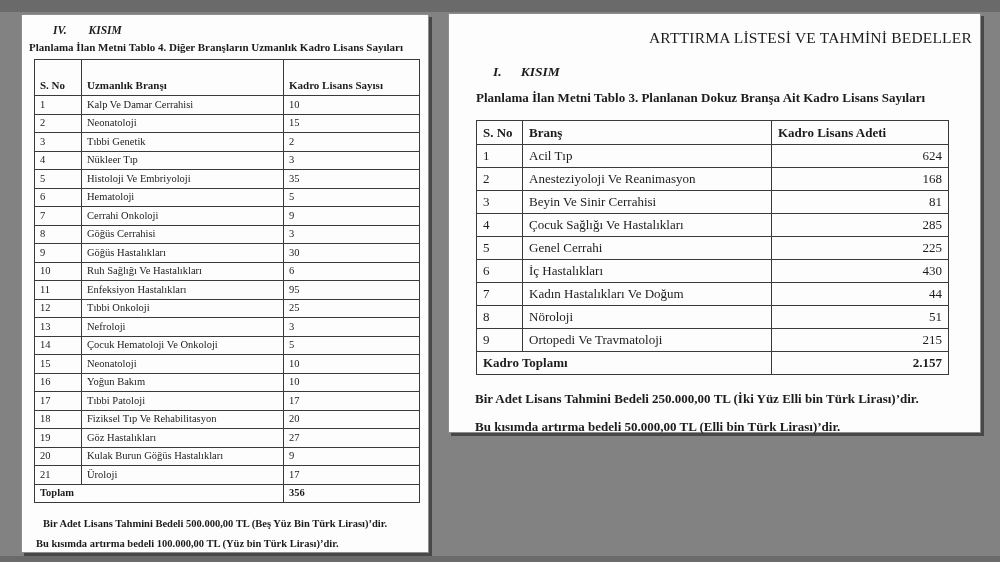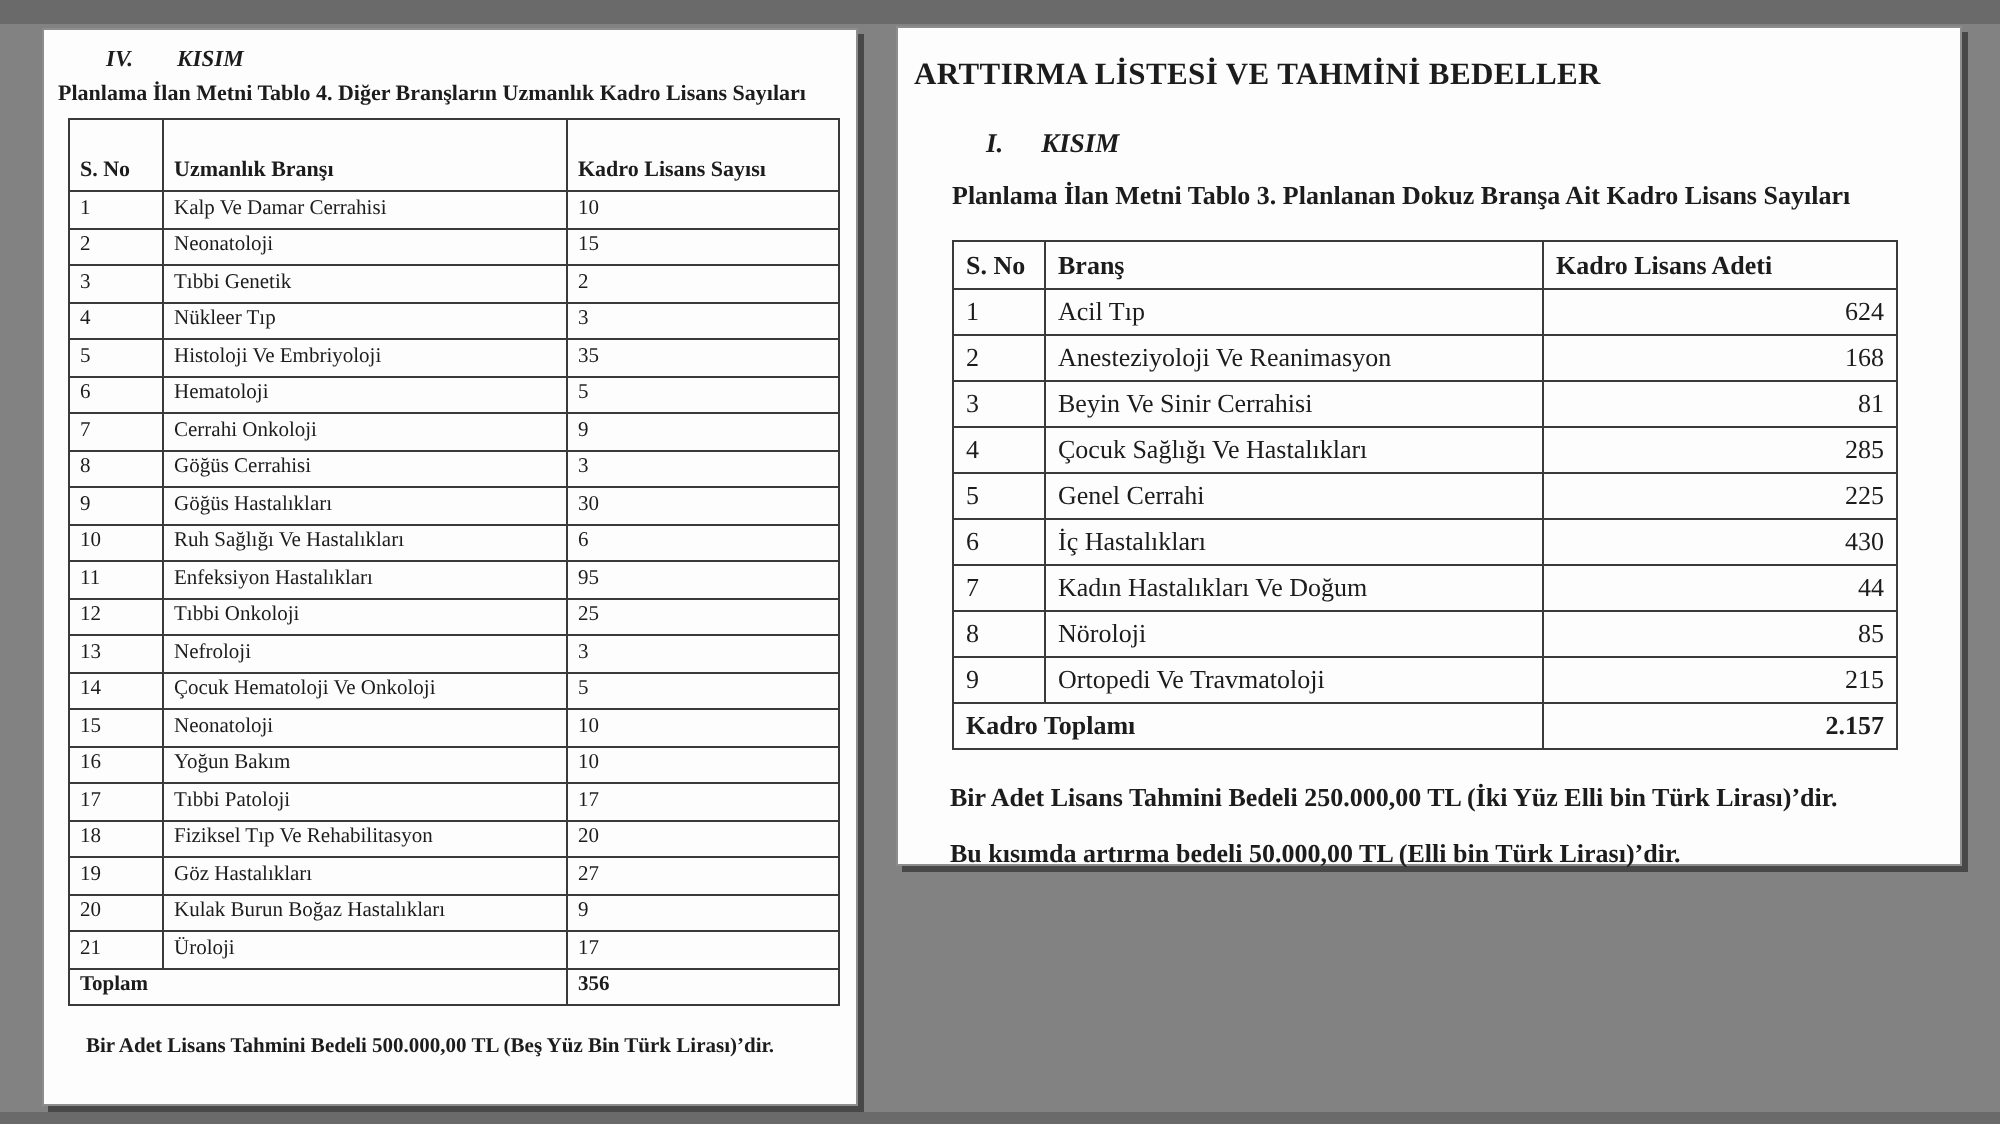--- a/index.html
+++ b/index.html
@@ -16,21 +16,21 @@
   .page{
     position:absolute;background:#fdfdfd;
     border:1px solid #8d8d8d;
     box-shadow:3px 3px 0 rgba(42,42,42,0.65);
     box-sizing:border-box;
   }
   .page-left{left:21px;top:14px;width:408px;height:539px;}
   .page-right{left:448px;top:13px;width:533px;height:420px;}
 
   .doc-title{
-    text-align:left;font-weight:bold;font-size:15.5px;
+    text-align:right;font-weight:normal;font-size:15.5px;
     margin:15px 8px 0 8px;letter-spacing:0.2px;
   }
   .heading{font-weight:bold;font-style:italic;}
   .page-left .heading{margin:9px 0 0 31px;font-size:11.5px;}
   .page-right .heading{margin:17px 0 5px 44px;font-size:13.5px;}
   .heading .num{display:inline-block;}
   .page-left .heading .num{margin-right:22px;}
   .page-right .heading .num{margin-right:19px;}
 
   .caption{font-weight:bold;}
@@ -173,38 +173,39 @@
           <td class="col-name">Fiziksel Tıp Ve Rehabilitasyon</td>
           <td class="col-value">20</td>
         </tr>
         <tr>
           <td class="col-no">19</td>
           <td class="col-name">Göz Hastalıkları</td>
           <td class="col-value">27</td>
         </tr>
         <tr>
           <td class="col-no">20</td>
-          <td class="col-name">Kulak Burun Boğaz Hastalıkları</td>
+          <td class="col-name">Kulak Burun Göğüs Hastalıkları</td>
           <td class="col-value">9</td>
         </tr>
         <tr>
           <td class="col-no">21</td>
           <td class="col-name">Üroloji</td>
           <td class="col-value">17</td>
         </tr>
       </tbody>
     <tfoot>
       <tr>
         <td colspan="2">Toplam</td>
         <td class="col-value">356</td>
       </tr>
     </tfoot>
   </table>
   <div class="notes">
     <p class="note indent">Bir Adet Lisans Tahmini Bedeli 500.000,00 TL (Beş Yüz Bin Türk Lirası)’dir.</p>
+    <p class="note">Bu kısımda artırma bedeli 100.000,00 TL (Yüz bin Türk Lirası)’dir.</p>
   </div>
 </section>
 
 <section class="page page-right">
   <div class="doc-title">ARTTIRMA LİSTESİ VE TAHMİNİ BEDELLER</div>
   <div class="heading">
     <span class="num">I.</span><span>KISIM</span>
   </div>
   <div class="caption">Planlama İlan Metni Tablo 3. Planlanan Dokuz Branşa Ait Kadro Lisans Sayıları</div>
   <table>
@@ -252,21 +253,21 @@
           <td class="col-value">430</td>
         </tr>
         <tr>
           <td class="col-no">7</td>
           <td class="col-name">Kadın Hastalıkları Ve Doğum</td>
           <td class="col-value">44</td>
         </tr>
         <tr>
           <td class="col-no">8</td>
           <td class="col-name">Nöroloji</td>
-          <td class="col-value">85</td>
+          <td class="col-value">51</td>
         </tr>
         <tr>
           <td class="col-no">9</td>
           <td class="col-name">Ortopedi Ve Travmatoloji</td>
           <td class="col-value">215</td>
         </tr>
       </tbody>
     <tfoot>
       <tr>
         <td colspan="2">Kadro Toplamı</td>

